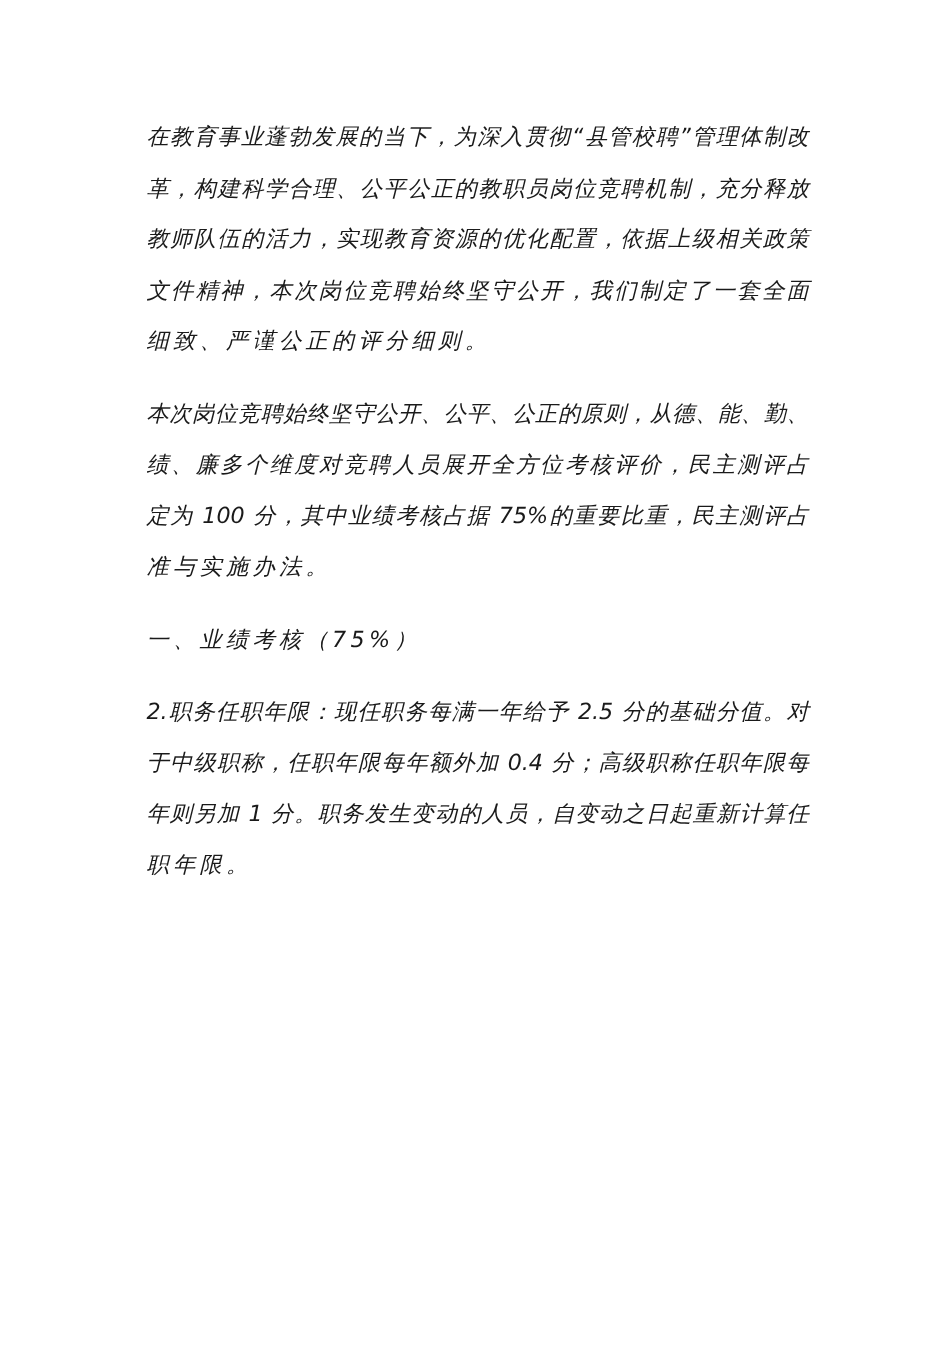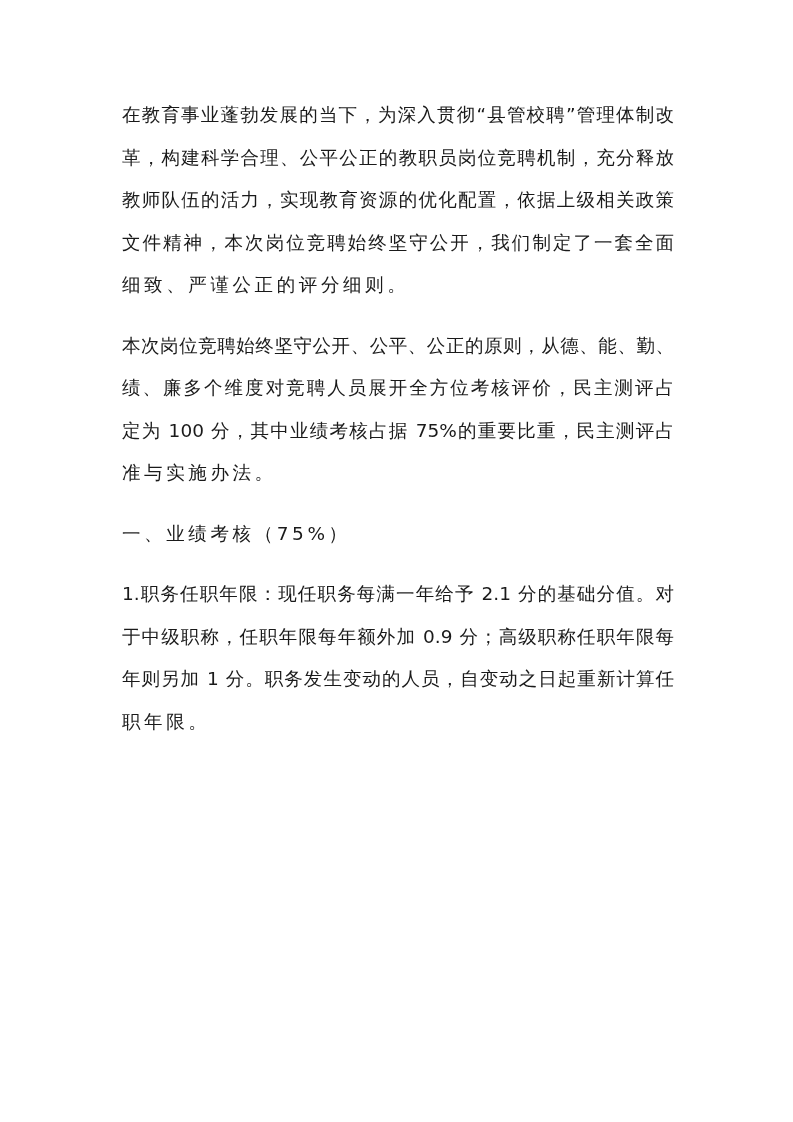--- a/index.html
+++ b/index.html
@@ -15,20 +15,21 @@
       font-family: "DejaVu Sans", "Liberation Sans", sans-serif;
       color: #1a1a1a;
     }
     .page {
       position: absolute;
       left: 0;
       top: 0;
       width: 793px;
       height: 1122px;
       background: #ffffff;
+      font-style: italic;
     }
     .content {
       position: absolute;
       left: 122px;
       top: 94px;
       width: 552px;
     }
     .para {
       margin: 0 0 18px 0;
     }
@@ -66,20 +67,20 @@
       <span class="line justify">定为 100 分，其中业绩考核占据 75%的重要比重，民主测评占</span>
       <span class="line">准与实施办法。</span>
     </div>
 
     <div class="para">
       <span class="line">一、业绩考核（75%）</span>
     </div>
 
 
     <div class="para">
-      <span class="line justify">1.职务任职年限：现任职务每满一年给予 2.1 分的基础分值。对</span>
-      <span class="line justify">于中级职称，任职年限每年额外加 0.9 分；高级职称任职年限每</span>
+      <span class="line justify">2.职务任职年限：现任职务每满一年给予 2.5 分的基础分值。对</span>
+      <span class="line justify">于中级职称，任职年限每年额外加 0.4 分；高级职称任职年限每</span>
       <span class="line justify">年则另加 1 分。职务发生变动的人员，自变动之日起重新计算任</span>
       <span class="line">职年限。</span>
     </div>
 
   </div>
 </div>
 
 </body></html>

